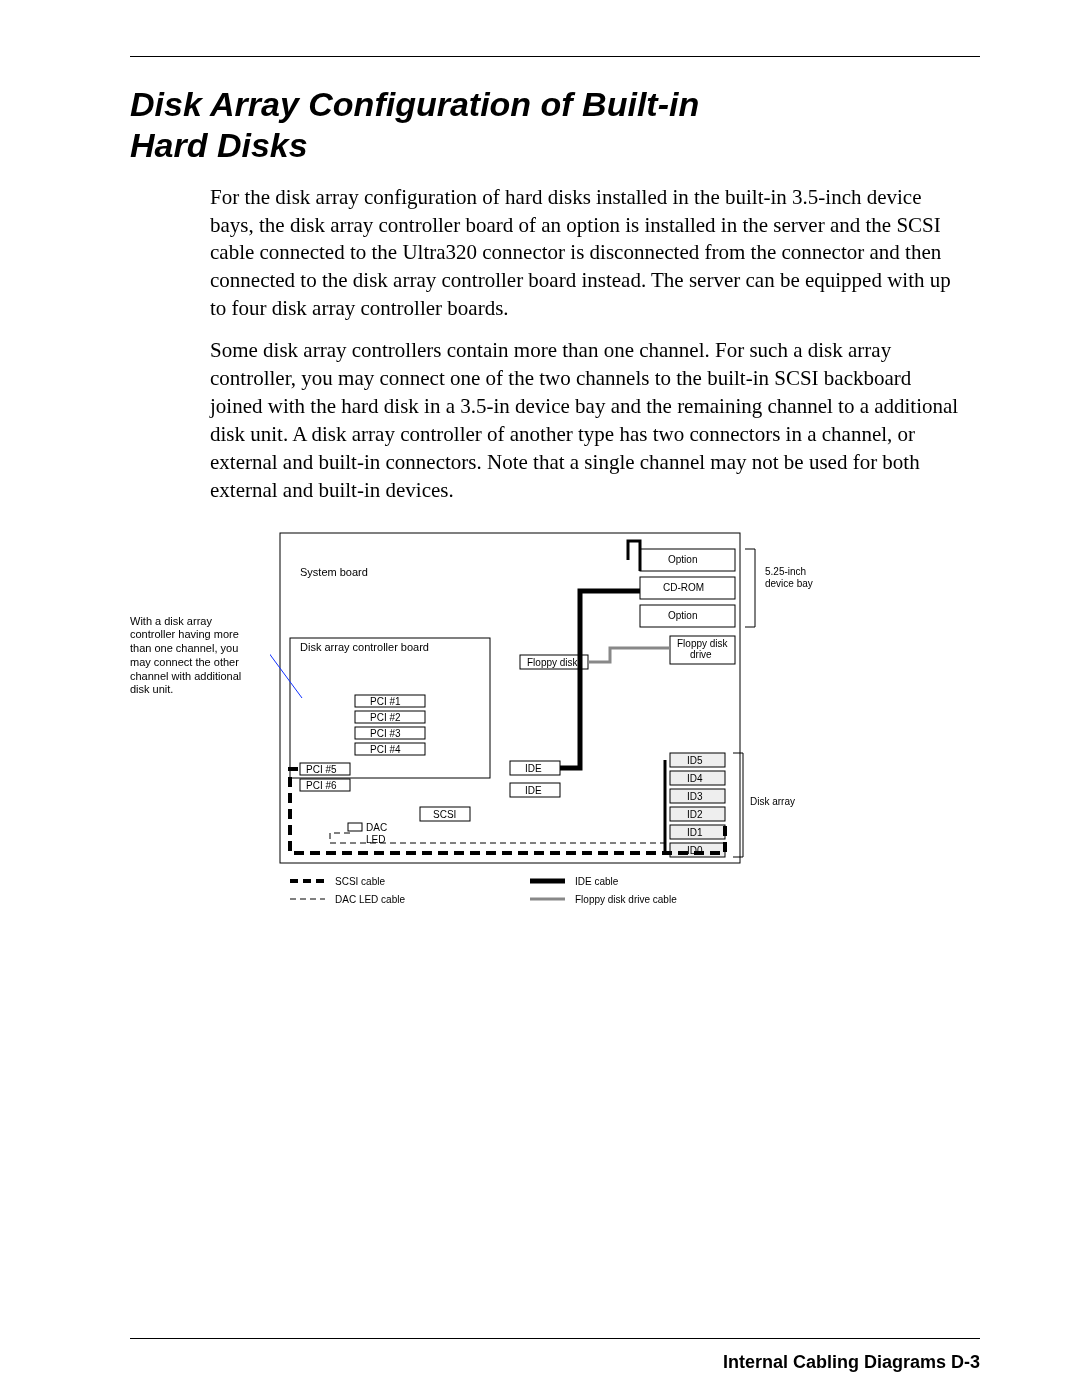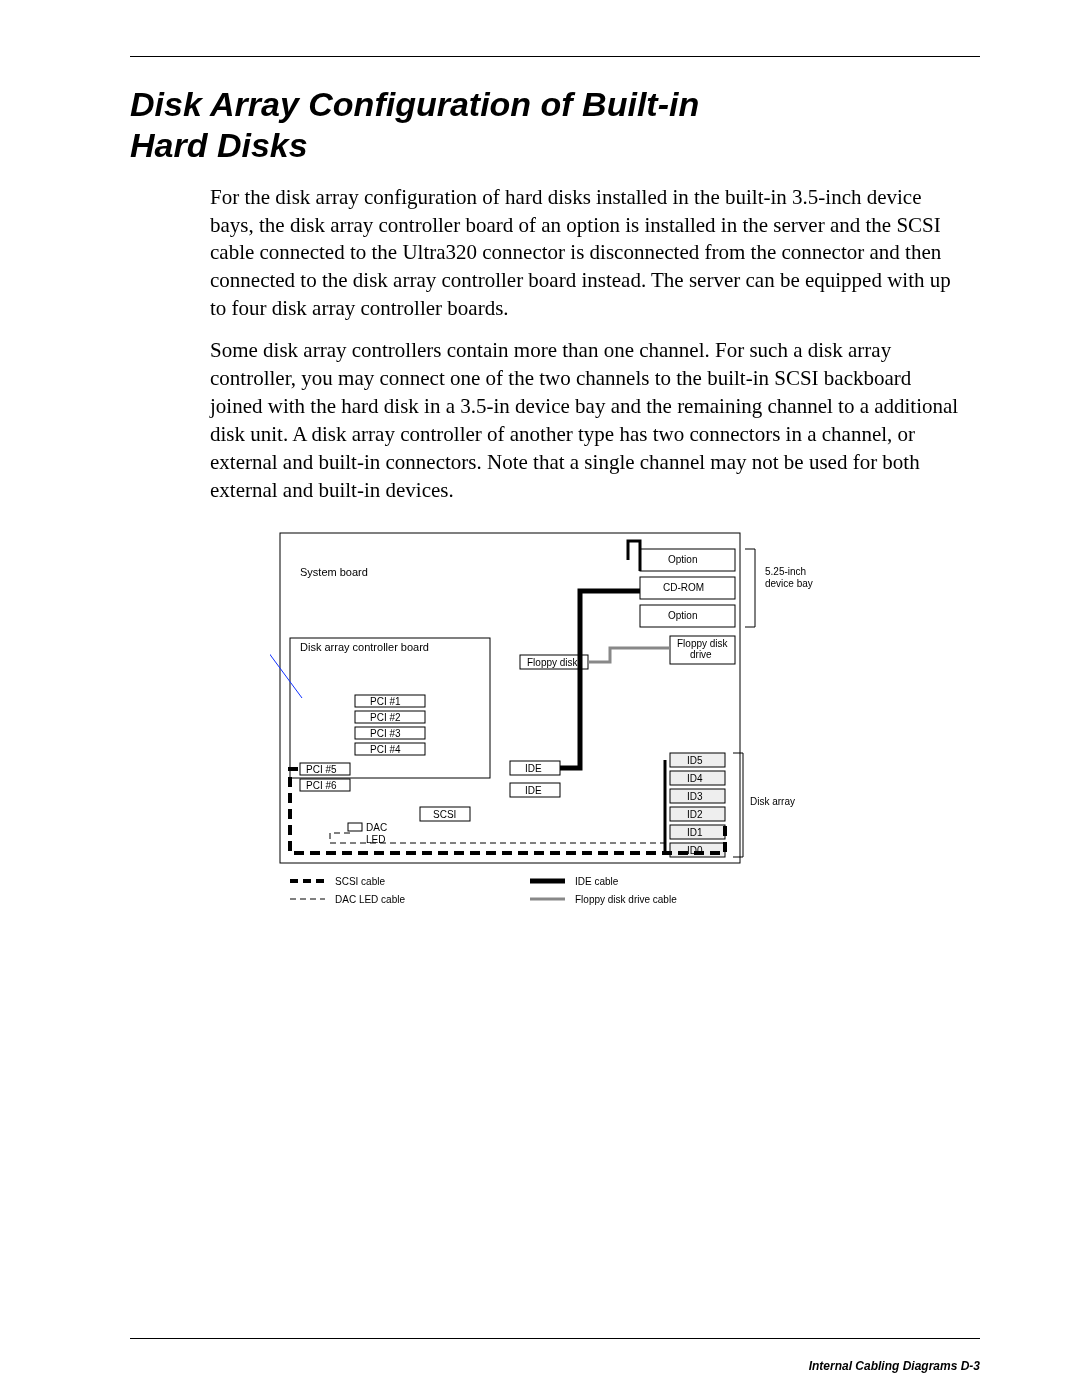--- a/index.html
+++ b/index.html
@@ -49,22 +49,21 @@
   }
   .body-text p {
     margin: 0 0 14px 0;
   }
   .footer {
     position: absolute;
     bottom: 24px;
     right: 100px;
     font-family: Arial, Helvetica, sans-serif;
     font-weight: 700;
-    font-style: italic;
-    font-size: 12px;
+    font-size: 18px;
     margin-top: 12px;
   }
   
   .diagram-wrap {
     position: relative;
     margin: 18px 0 0 0;
     height: 400px;
   }
   .diagram {
     position: absolute;
@@ -101,20 +100,21 @@
   <div class="rule-top"></div>
 
   <h1 class="title">Disk Array Configuration of Built-in Hard Disks</h1>
 
   <div class="body-text">
     <p>For the disk array configuration of hard disks installed in the built-in 3.5-inch device bays, the disk array controller board of an option is installed in the server and the SCSI cable connected to the Ultra320 connector is disconnected from the connector and then connected to the disk array controller board instead.  The server can be equipped with up to four disk array controller boards.</p>
     <p>Some disk array controllers contain more than one channel.  For such a disk array controller, you may connect one of the two channels to the built-in SCSI backboard joined with the hard disk in a 3.5-in device bay and the remaining channel to a additional disk unit.  A disk array controller of another type has two connectors in a channel, or external and built-in connectors.  Note that a single channel may not be used for both external and built-in devices.</p>
   </div>
 
   <div class="diagram-wrap">
+    <div class="side-note">With a disk array controller having more than one channel, you may connect the other channel with additional disk unit.</div>
 
     <div class="diagram">
       <svg width="610" height="400" viewBox="0 0 610 400">
 
         <rect x="10" y="10" width="460" height="330" fill="none" stroke="#000" stroke-width="1"></rect>
         <text class="lbl" x="30" y="53">System board</text>
 
         <rect x="20" y="115" width="200" height="140" fill="none" stroke="#000" stroke-width="1"></rect>
         <text class="lbl" x="30" y="128">Disk array controller board</text>
 

